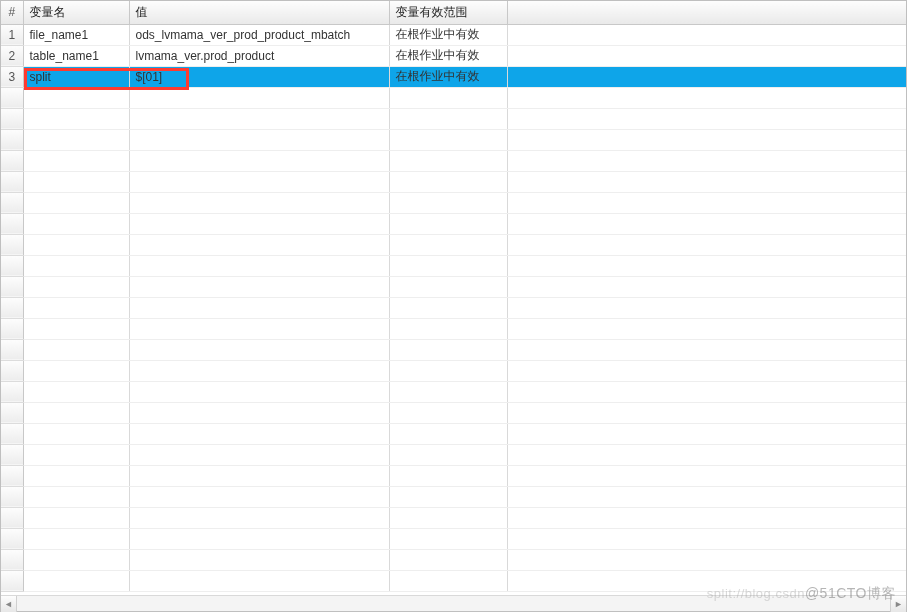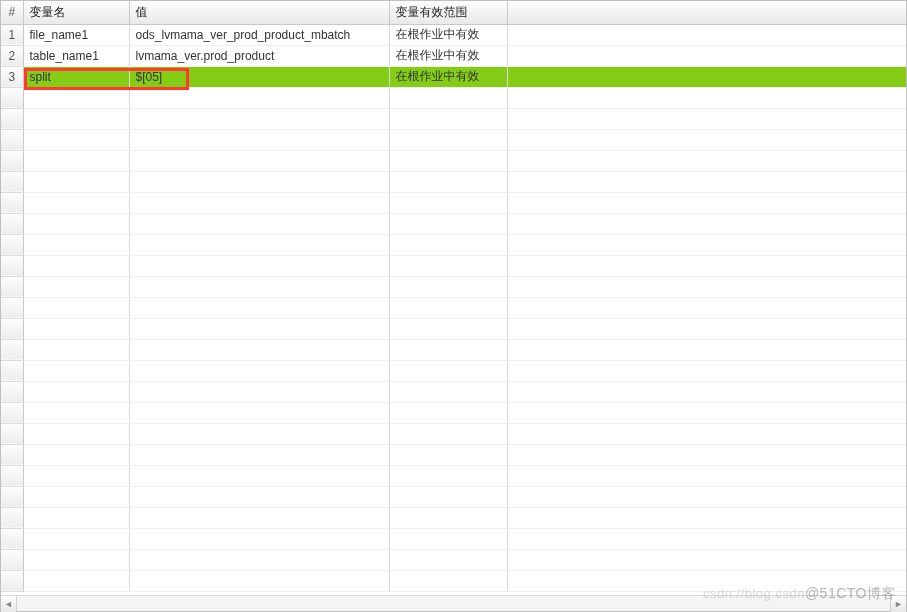--- a/index.html
+++ b/index.html
@@ -55,21 +55,21 @@
     .col-name { width: 106px; }
     .col-value { width: 260px; }
     .col-scope { width: 118px; margin-left: 26px; }
     .col-blank { border-right: none; }
     tbody tr td.col-num {
       background: linear-gradient(#fdfdfd, #ececec);
       border-right: 1px solid #c8c8c8;
       border-bottom: 1px solid #dcdcdc;
     }
     tbody tr:nth-child(3) td:not(.col-num) {
-      background: #84cc16;
+      background: #0ea5e9;
     }
     .highlight-box {
       position: absolute;
       border: 3px solid #ff3b30;
       pointer-events: none;
       left: 23px;
       top: 67px;
       width: 165px;
       height: 22px;
     }
@@ -134,21 +134,21 @@
         <tr>
           <td class="col-num">2</td>
           <td class="col-name">table_name1</td>
           <td class="col-value">lvmama_ver.prod_product</td>
           <td class="col-scope">在根作业中有效</td>
           <td class="col-blank"></td>
         </tr>
         <tr>
           <td class="col-num">3</td>
           <td class="col-name">split</td>
-          <td class="col-value">$[05]</td>
+          <td class="col-value">$[01]</td>
           <td class="col-scope">在根作业中有效</td>
           <td class="col-blank"></td>
         </tr>
 
         <tr>
             <td class="col-num"></td>
             <td></td>
             <td></td>
             <td></td>
             <td class="col-blank"></td>
@@ -319,15 +319,15 @@
     <div class="highlight-box"></div>
   </div>
 
   <div class="hscroll">
     <div class="arrow">◄</div>
     <div class="track"></div>
     <div class="arrow right">►</div>
   </div>
 
   <div class="watermark">
-    <span class="faint">csdn://blog.csdn</span><span>@51CTO博客</span>
+    <span class="faint">split://blog.csdn</span><span>@51CTO博客</span>
   </div>
 </div>
 
 </body></html>

